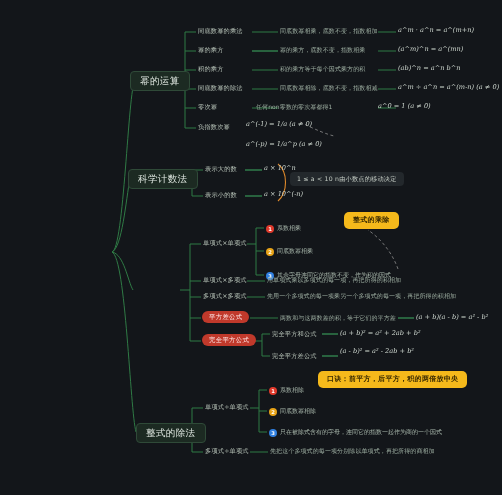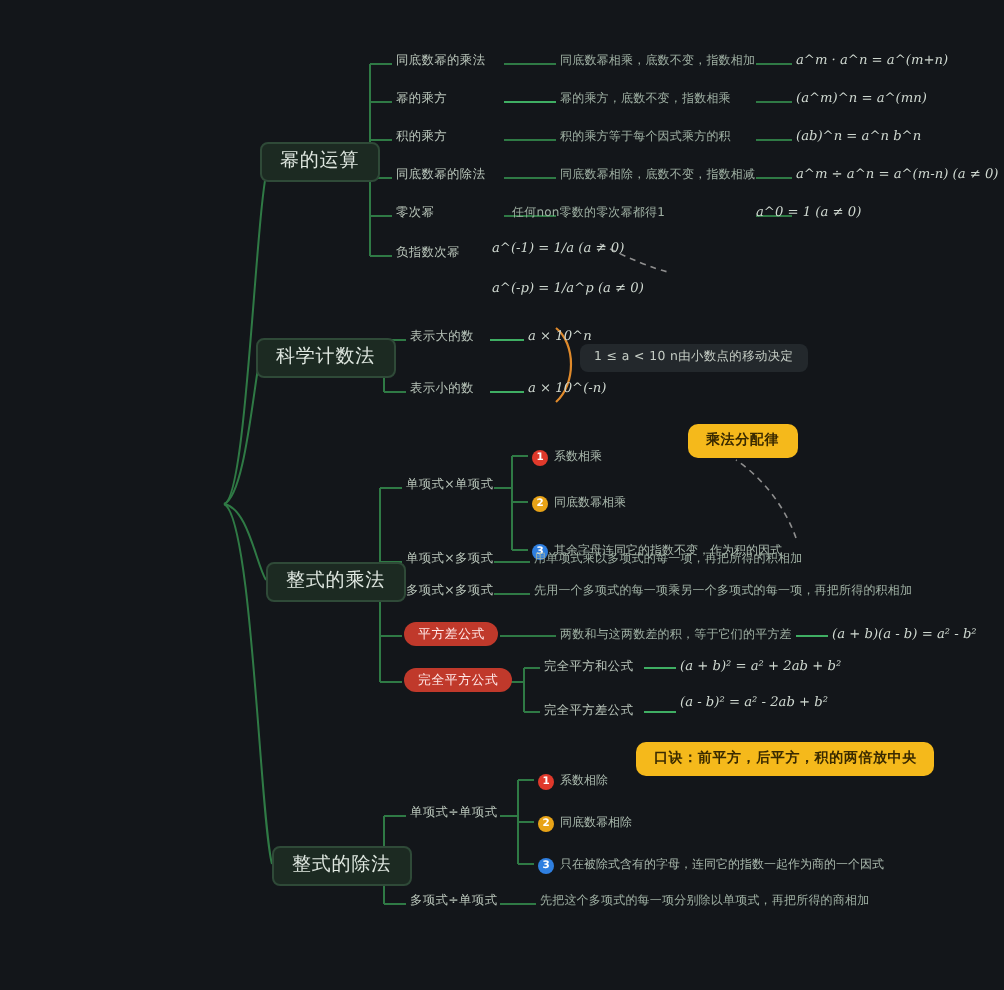--- a/index.html
+++ b/index.html
@@ -180,21 +180,20 @@
   <div class="node lvl1" style="left:128px;top:169px;">科学计数法</div>
 
   <div class="node lvl2" style="left:205px;top:166px;">表示大的数</div>
   <div class="node lvl2" style="left:205px;top:192px;">表示小的数</div>
 
   <div class="node formula" style="left:264px;top:165px;">a × 10^n</div>
   <div class="node formula" style="left:264px;top:191px;">a × 10^(-n)</div>
 
   <div class="node note" style="left:290px;top:172px;">1 ≤ a &lt; 10 n由小数点的移动决定</div>
 
-  <div class="node lvl1" style="left:133px;top:281px;">整式的乘法</div>
 
   <div class="node lvl2" style="left:203px;top:240px;">单项式×单项式</div>
   <div class="node lvl2" style="left:203px;top:277px;">单项式×多项式</div>
   <div class="node lvl2" style="left:203px;top:293px;">多项式×多项式</div>
 
   <div class="badge-row" style="left:266px;top:224px;">
     <span class="badge b1">1</span>
     <span class="badge-txt">系数相乘</span>
   </div>
   <div class="badge-row" style="left:266px;top:247px;">
@@ -212,21 +211,21 @@
   <div class="node pill-red" style="left:202px;top:311px;">平方差公式</div>
   <div class="node lvl3" style="left:280px;top:315px;">两数和与这两数差的积，等于它们的平方差</div>
   <div class="node formula" style="left:416px;top:314px;">(a + b)(a - b) = a² - b²</div>
 
   <div class="node pill-red" style="left:202px;top:334px;">完全平方公式</div>
   <div class="node lvl2" style="left:272px;top:331px;">完全平方和公式</div>
   <div class="node lvl2" style="left:272px;top:353px;">完全平方差公式</div>
   <div class="node formula" style="left:340px;top:330px;">(a + b)² = a² + 2ab + b²</div>
   <div class="node formula" style="left:340px;top:348px;">(a - b)² = a² - 2ab + b²</div>
 
-  <div class="node callout" style="left:344px;top:212px;">乘法分配律</div>
+  <div class="node callout" style="left:344px;top:212px;">整式的乘除</div>
   <div class="node callout" style="left:318px;top:371px;">口诀：前平方，后平方，积的两倍放中央</div>
 
   <div class="node lvl1" style="left:136px;top:423px;">整式的除法</div>
 
   <div class="node lvl2" style="left:205px;top:404px;">单项式÷单项式</div>
   <div class="node lvl2" style="left:205px;top:448px;">多项式÷单项式</div>
 
   <div class="badge-row" style="left:269px;top:386px;">
     <span class="badge b1">1</span>
     <span class="badge-txt">系数相除</span>

